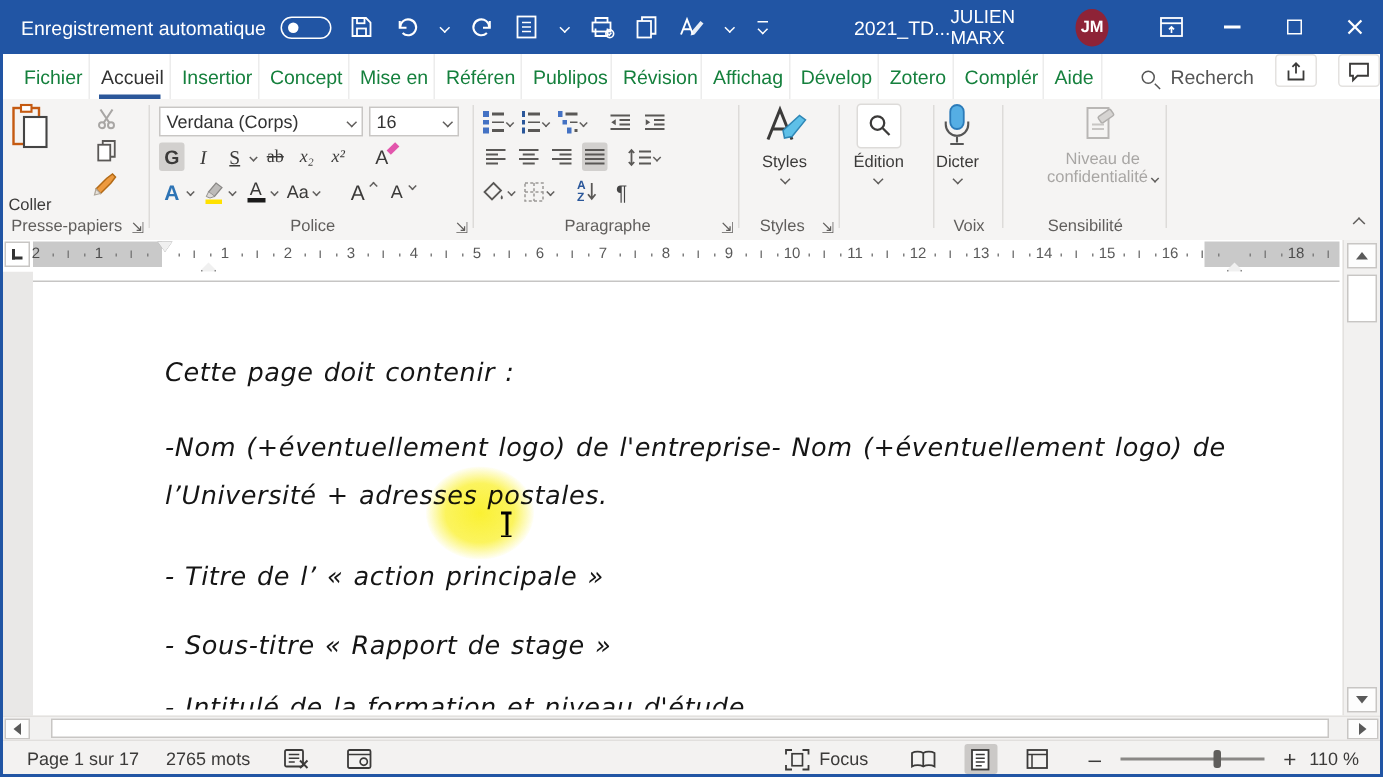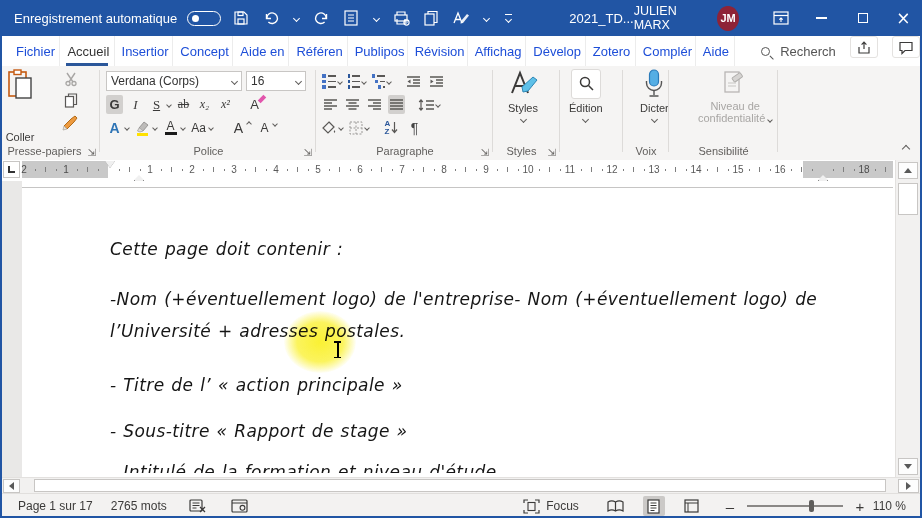--- a/index.html
+++ b/index.html
@@ -33,21 +33,21 @@
   .avatar { width:25px; height:25px; border-radius:50%; background:#8e2337; color:#fff; font-size:11px; font-weight:bold;
     display:flex; align-items:center; justify-content:center; margin-right:22px; }
   .winbtn { width:47px; height:36px; display:flex; align-items:center; justify-content:center; color:#fff; }
   .win-minimize-glyph { width:11px; height:1.5px; background:#fff; }
   .win-max-glyph { width:10px; height:10px; border:1.3px solid #fff; }
   .win-close-glyph { font-size:17px; line-height:1; font-family:"DejaVu Sans",sans-serif; }
 
   
   .tabrow { position:absolute; left:2px; top:36px; width:918px; height:30px; background:#fff; display:flex; align-items:stretch; }
   .rtab { display:flex; align-items:center; padding:0 7px; max-width:60px; overflow:hidden; white-space:nowrap;
-    font-size:13px; color:#1d4ed8; border-right:1px solid #ececec; position:relative; }
+    font-size:13px; color:#15803d; border-right:1px solid #ececec; position:relative; }
   .rtab.first { padding-left:14px; }
   .rtab.active { color:#333; }
   .rtab.active::after { content:""; position:absolute; left:6px; right:6px; bottom:0; height:3px; background:#2b579a; }
   .search-box { display:flex; align-items:center; gap:10px; margin-left:26px; color:#555; font-size:13px; }
   .mag { width:9px; height:9px; border:1.4px solid #555; border-radius:50%; position:relative; }
   .mag::after { content:""; position:absolute; width:5px; height:1.4px; background:#555; transform:rotate(45deg); left:7px; top:9px; }
   .tr-btn { width:30px; height:22px; border:1px solid #e4e2e0; background:#fff; border-radius:3px; display:flex; align-items:center; justify-content:center; margin-left:14px; color:#3b3a39; }
 
   
   .ribbon { position:absolute; left:2px; top:66px; width:918px; height:94px; background:#f5f4f3; font-size:11px; color:#3b3a39; }
@@ -211,21 +211,21 @@
       </span>
     <span class="winbtn win-close-glyph">×</span>
   </div>
 </div>
 
 <div class="tabrow">
   <span class="rtab first">Fichier</span>
   <span class="rtab active">Accueil</span>
   <span class="rtab">Insertior</span>
   <span class="rtab">Concept</span>
-  <span class="rtab">Aide en</span>
+  <span class="rtab">Mise en</span>
   <span class="rtab">Référen</span>
   <span class="rtab">Publipos</span>
   <span class="rtab">Révision</span>
   <span class="rtab">Affichag</span>
   <span class="rtab">Dévelop</span>
   <span class="rtab">Zotero</span>
   <span class="rtab">Complér</span>
   <span class="rtab">Aide</span>
   <span class="search-box">
     <span class="mag"></span>
@@ -492,21 +492,21 @@
             <path d="M11.5 10.5 L16 15" stroke="#3b3a39" stroke-width="1.5"></path>
           </svg>
       </span>
       <span class="blab">Édition</span>
       <span class="chev"></span>
     </div>
   </div>
   <div class="rsep" style="left:620px;"></div>
 
   <div class="rgroup" style="left:622px;width:44px;">
-    <div class="bigbtn" style="left:16px;align-items:center;">
+    <div class="bigbtn" style="left:0;align-items:center;">
       <svg width="22" height="30" viewBox="0 0 22 30">
         <rect x="6.5" y="1" width="9" height="16" rx="4.5" fill="#55aee4" stroke="#2b7bb9" stroke-width="1.2"></rect>
         <path d="M3.5 12 v2 a7.5 7.5 0 0 0 15 0 v-2" fill="none" stroke="#555" stroke-width="1.4"></path>
         <path d="M11 22 v4 M6.5 27 h9" stroke="#555" stroke-width="1.4"></path>
       </svg>
       <span class="blab">Dicter</span>
       <span class="chev"></span>
     </div>
     <div class="glabel">Voix</div>
   </div>

